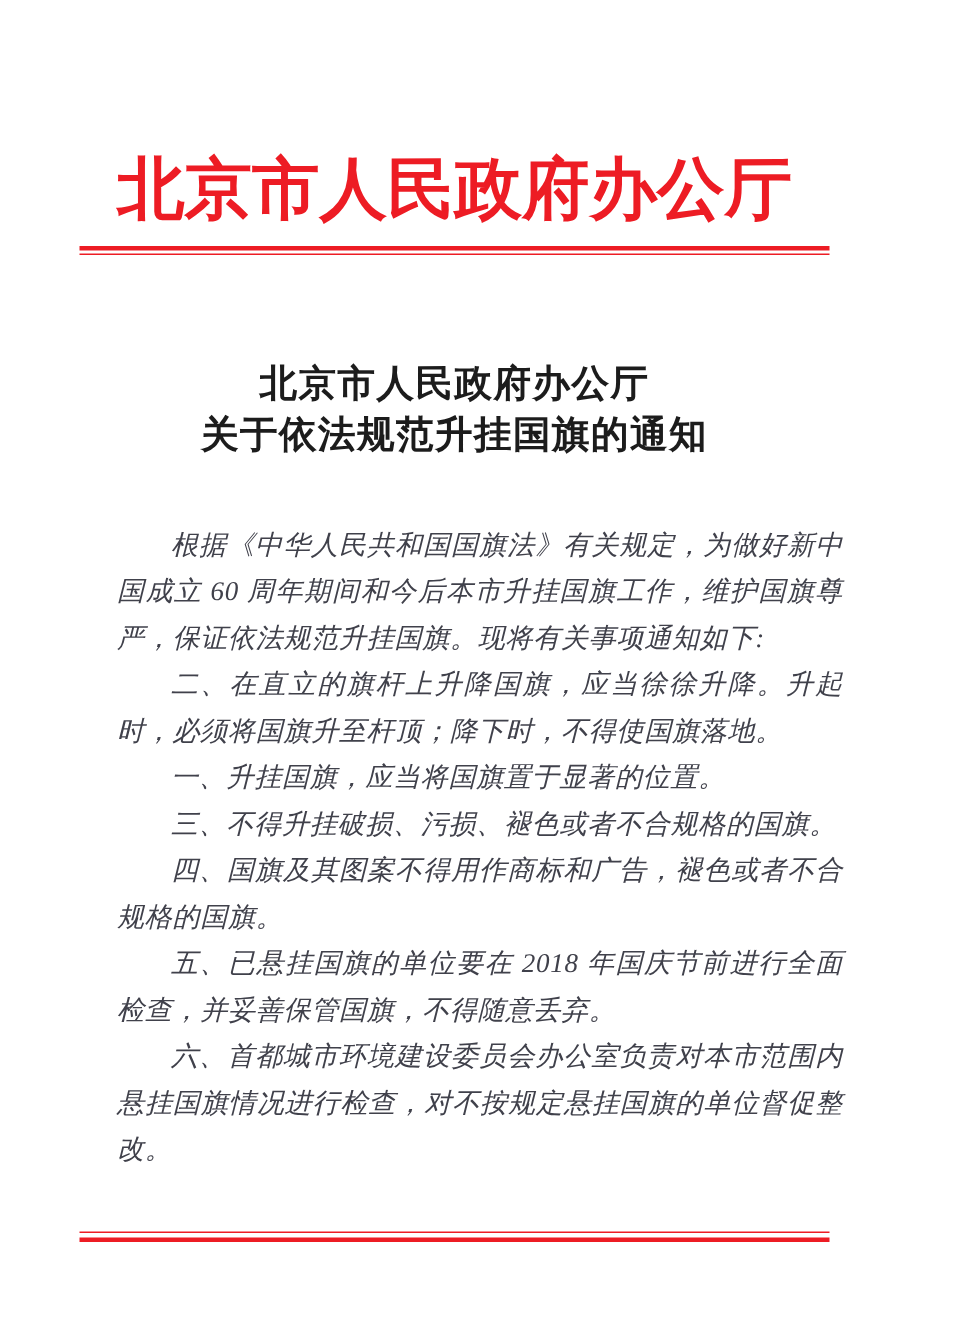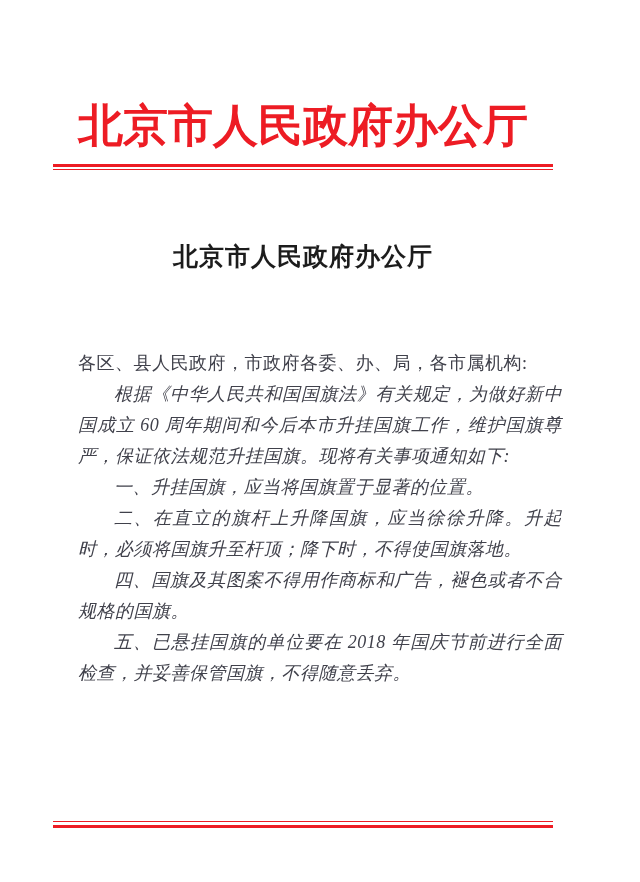--- a/index.html
+++ b/index.html
@@ -96,28 +96,30 @@
 <div class="page">
 
   <header class="letterhead">
     <div class="org-name">北京市人民政府办公厅</div>
   </header>
 
   <div class="rule rule-top"></div>
 
   <div class="doc-title">
     <div class="title-line">北京市人民政府办公厅</div>
+    <div class="title-line">关于依法规范升挂国旗的通知</div>
   </div>
 
   <div class="doc-body">
-    <p class="salutation">各区、县人民政府，市政府各委、办、局，各市属机构:</p>
     <div class="paragraphs">
         <p>根据《中华人民共和国国旗法》有关规定，为做好新中国成立 60 周年期间和今后本市升挂国旗工作，维护国旗尊严，保证依法规范升挂国旗。现将有关事项通知如下:</p>
+        <p>二、在直立的旗杆上升降国旗，应当徐徐升降。升起时，必须将国旗升至杆顶；降下时，不得使国旗落地。</p>
         <p>一、升挂国旗，应当将国旗置于显著的位置。</p>
-        <p>二、在直立的旗杆上升降国旗，应当徐徐升降。升起时，必须将国旗升至杆顶；降下时，不得使国旗落地。</p>
+        <p>三、不得升挂破损、污损、褪色或者不合规格的国旗。</p>
         <p>四、国旗及其图案不得用作商标和广告，褪色或者不合规格的国旗。</p>
         <p>五、已悬挂国旗的单位要在 2018 年国庆节前进行全面检查，并妥善保管国旗，不得随意丢弃。</p>
+        <p>六、首都城市环境建设委员会办公室负责对本市范围内悬挂国旗情况进行检查，对不按规定悬挂国旗的单位督促整改。</p>
       </div>
   </div>
 
   <div class="rule rule-bottom"></div>
 
 </div>
 
 </body></html>

